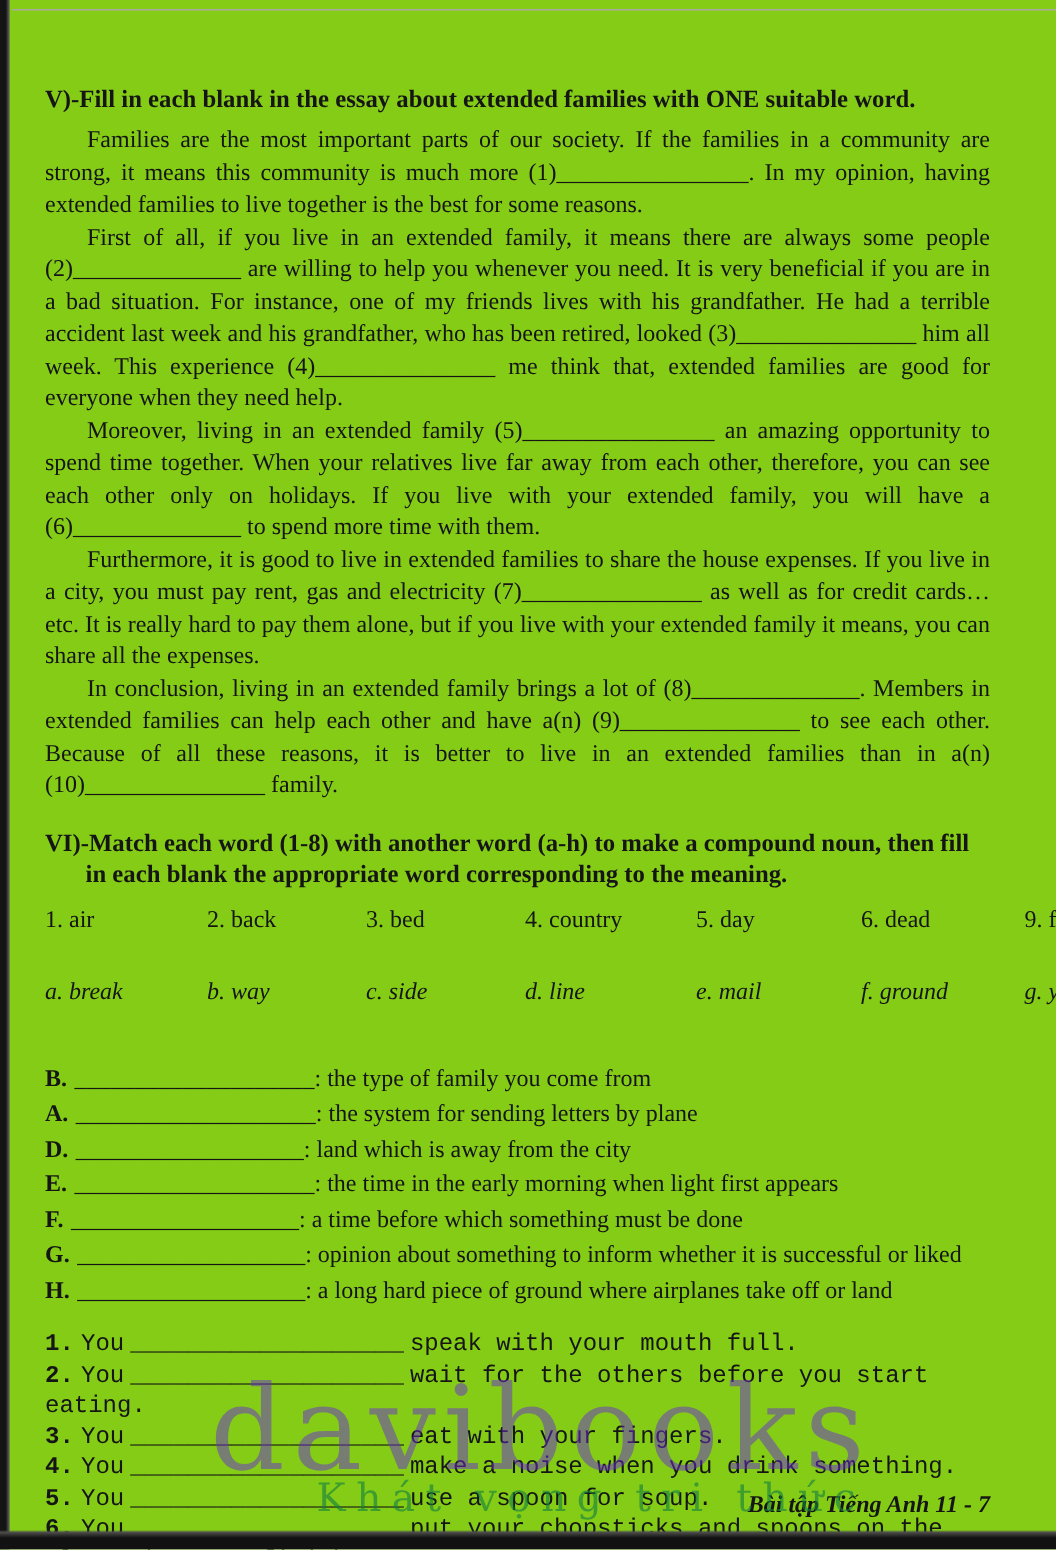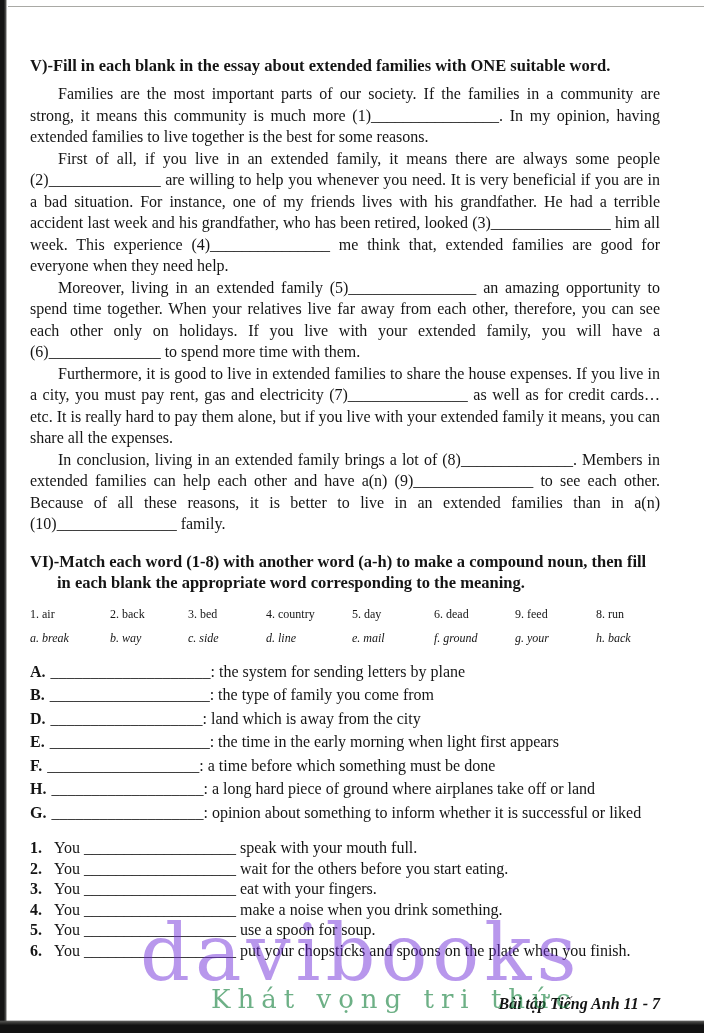--- a/index.html
+++ b/index.html
@@ -6,21 +6,21 @@
   html,body { background:#e8e8e6; }
   body {
     width:704px; height:1033px;
     position:relative;
     font-family:"Liberation Serif", serif;
     color:#151515;
     overflow:hidden;
   }
   .page {
     position:absolute; inset:0;
-    background:#ffffff;
+    background:#84cc16;
     padding:55px 44px 0 30px;
     z-index:1;
   }
   
   .edge-left {
     position:absolute; left:0; top:0; bottom:0; width:7px;
     background:linear-gradient(90deg,#141414 55%, #5a5a58 85%, rgba(90,90,88,0));
     z-index:6;
   }
   .edge-bottom {
@@ -48,37 +48,37 @@
   .para {
     font-size:16px; line-height:21.5px;
     text-align:justify; text-indent:28px;
   }
 
   
   .sec-vi { margin-top:16px; }
   .match-grid {
     display:grid;
     grid-template-columns:80px 78px 78px 86px 82px 81px 81px 1fr;
-    font-size:12px; line-height:24px;
+    font-size:16px; line-height:24px;gap:28px;
   }
   .match-grid.lettered { font-style:italic; margin-bottom:10px; }
   .match-grid.numbered { margin-top:9px; }
   .defs { margin-top:8px; }
   .defs p { font-size:16px; line-height:23.5px; }
   .def-letter { font-weight:bold; margin-right:5px; }
 
   
   .sec-vii { margin-top:14px; }
   .kw {
     font-family:"Liberation Sans", sans-serif;
     font-weight:900; font-style:italic;
     font-size:19px; letter-spacing:.5px;
   }
   .vii-items { margin-top:7px; }
-  .vii-items p { font-size:16px; line-height:20.5px; }
+  .vii-items p { font-size:16px; line-height:20.5px;font-family:Liberation Mono, monospace; }
   .item-num { font-weight:bold; display:inline-block; width:24px; }
   .item-pre { margin-right:4px; }
   .item-text { margin-left:4px; }
 
   
   .footer {
     position:absolute; right:44px; top:995px;
     font-size:16px; font-weight:bold; font-style:italic;
     z-index:2;
   }
@@ -151,34 +151,34 @@
         <span>e. mail</span>
 
         <span>f. ground</span>
 
         <span>g. your</span>
 
         <span>h. back</span>
       </div>
     <div class="defs">
 
+        <p><span class="def-letter">B.</span><span>____________________</span><span>: the type of family you come from</span></p>
+
         <p><span class="def-letter">A.</span><span>____________________</span><span>: the system for sending letters by plane</span></p>
 
-        <p><span class="def-letter">B.</span><span>____________________</span><span>: the type of family you come from</span></p>
-
 
         <p><span class="def-letter">D.</span><span>___________________</span><span>: land which is away from the city</span></p>
 
         <p><span class="def-letter">E.</span><span>____________________</span><span>: the time in the early morning when light first appears</span></p>
 
         <p><span class="def-letter">F.</span><span>___________________</span><span>: a time before which something must be done</span></p>
 
+        <p><span class="def-letter">G.</span><span>___________________</span><span>: opinion about something to inform whether it is successful or liked</span></p>
+
         <p><span class="def-letter">H.</span><span>___________________</span><span>: a long hard piece of ground where airplanes take off or land</span></p>
-
-        <p><span class="def-letter">G.</span><span>___________________</span><span>: opinion about something to inform whether it is successful or liked</span></p>
       </div>
   </section>
 
   <section class="sec-vii">
     <div class="vii-items">
 
         <p><span class="item-num">1.</span><span class="item-pre">You</span><span>___________________</span><span class="item-text">speak with your mouth full.</span></p>
 
         <p><span class="item-num">2.</span><span class="item-pre">You</span><span>___________________</span><span class="item-text">wait for the others before you start eating.</span></p>
 

